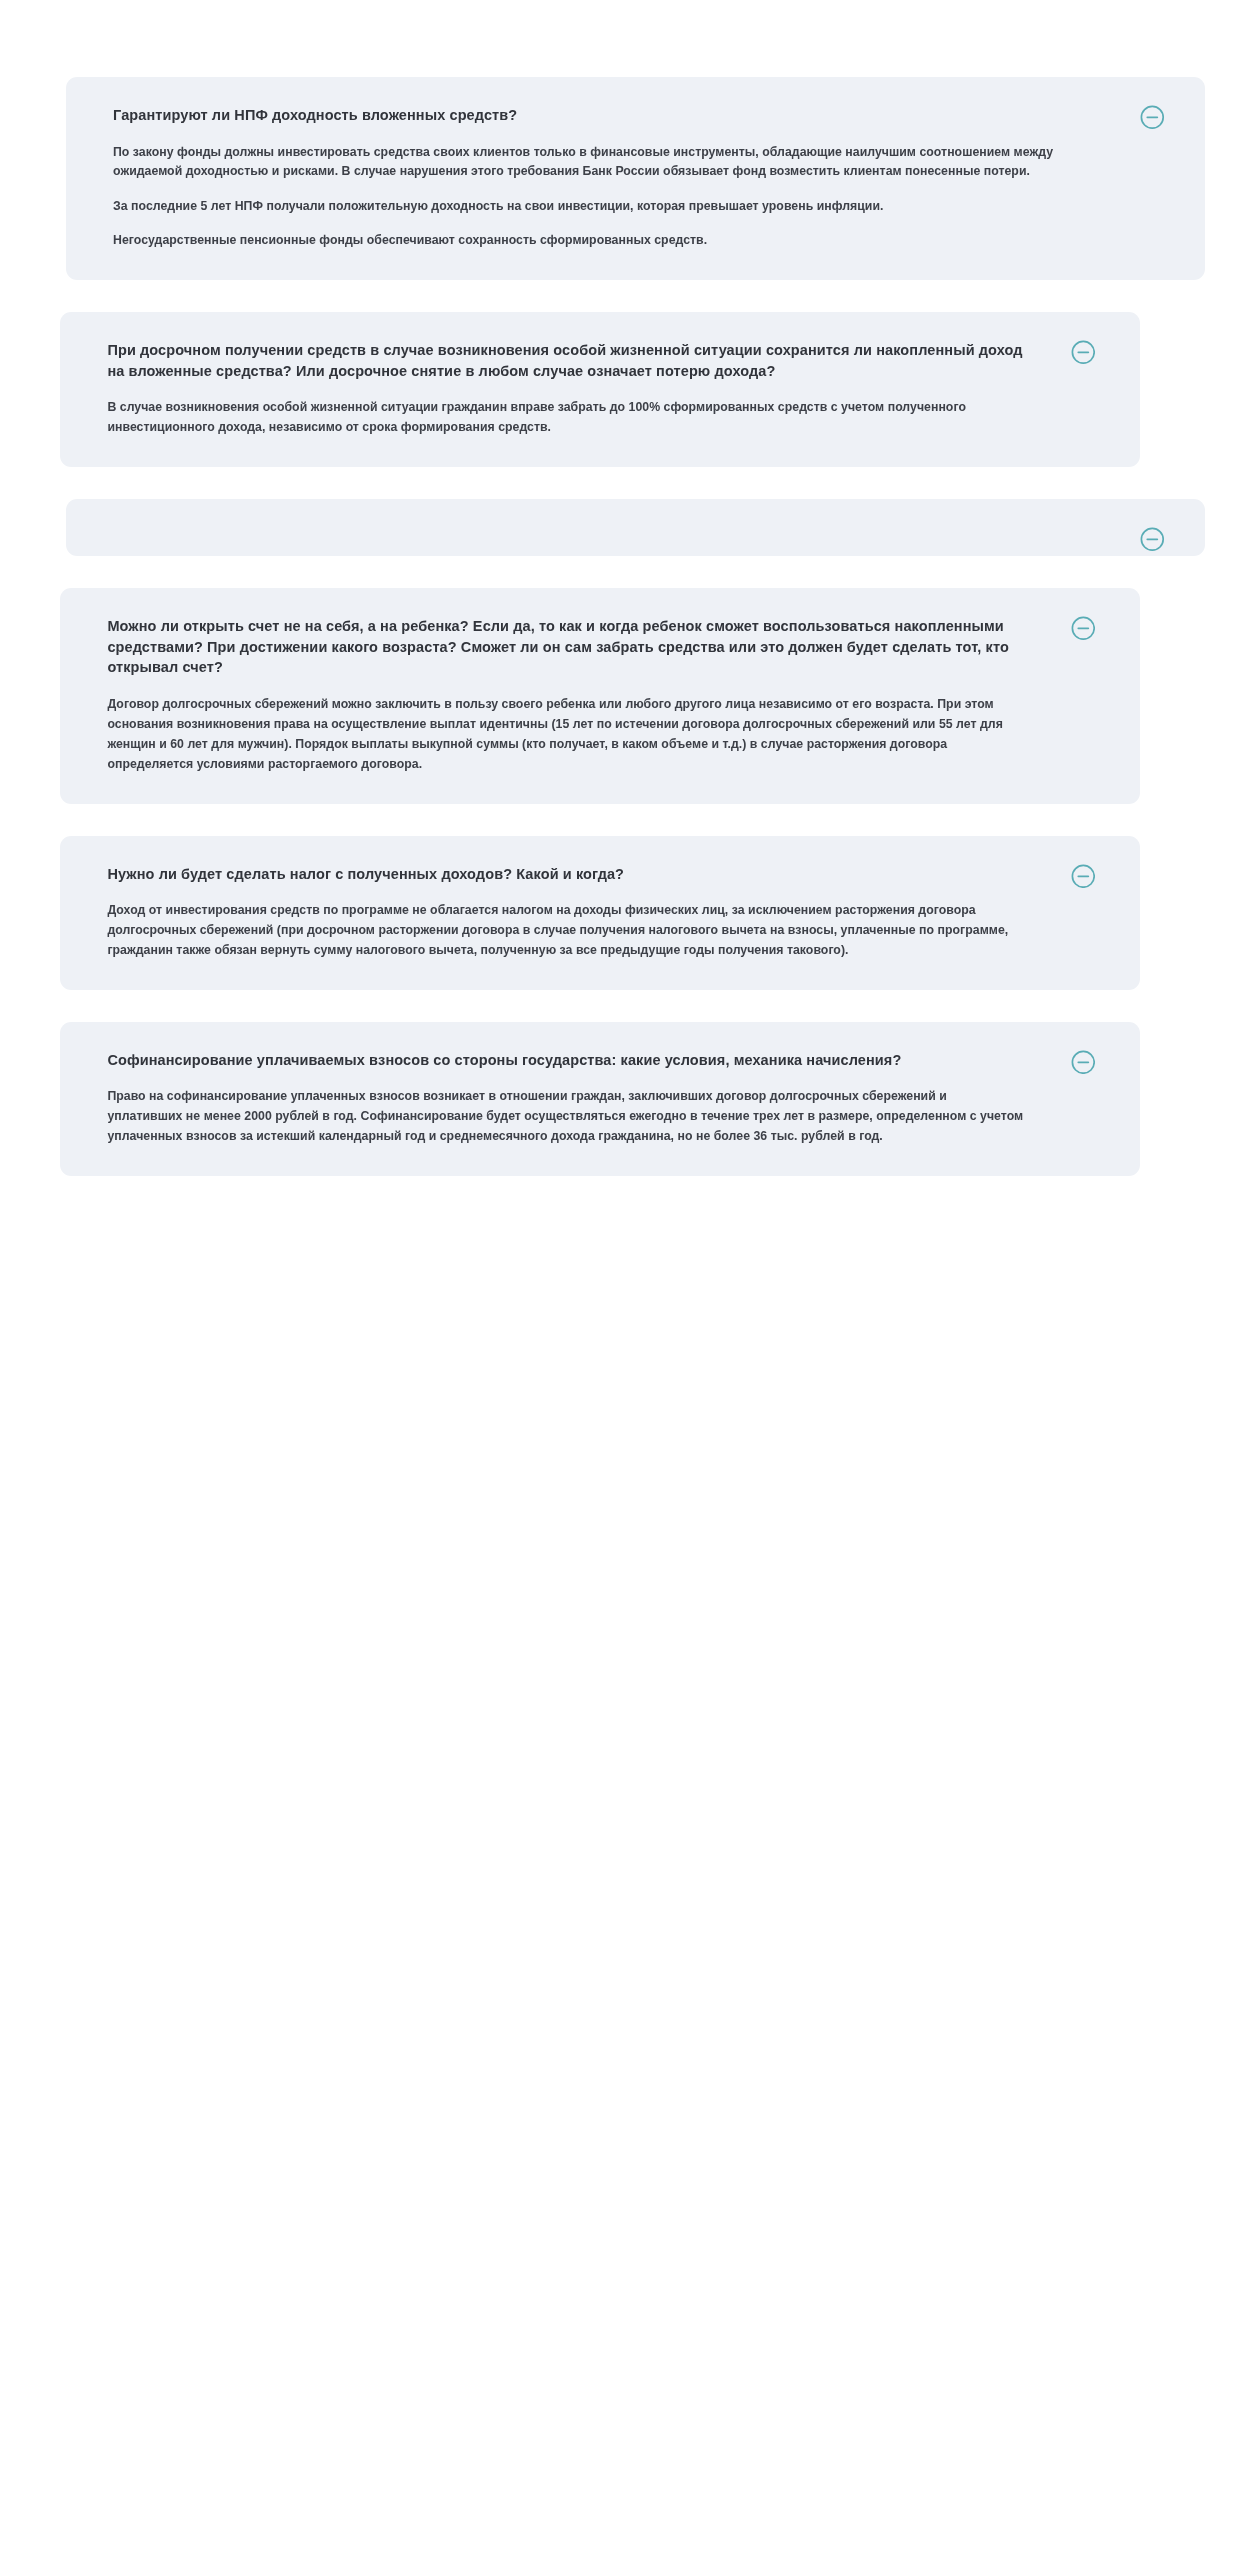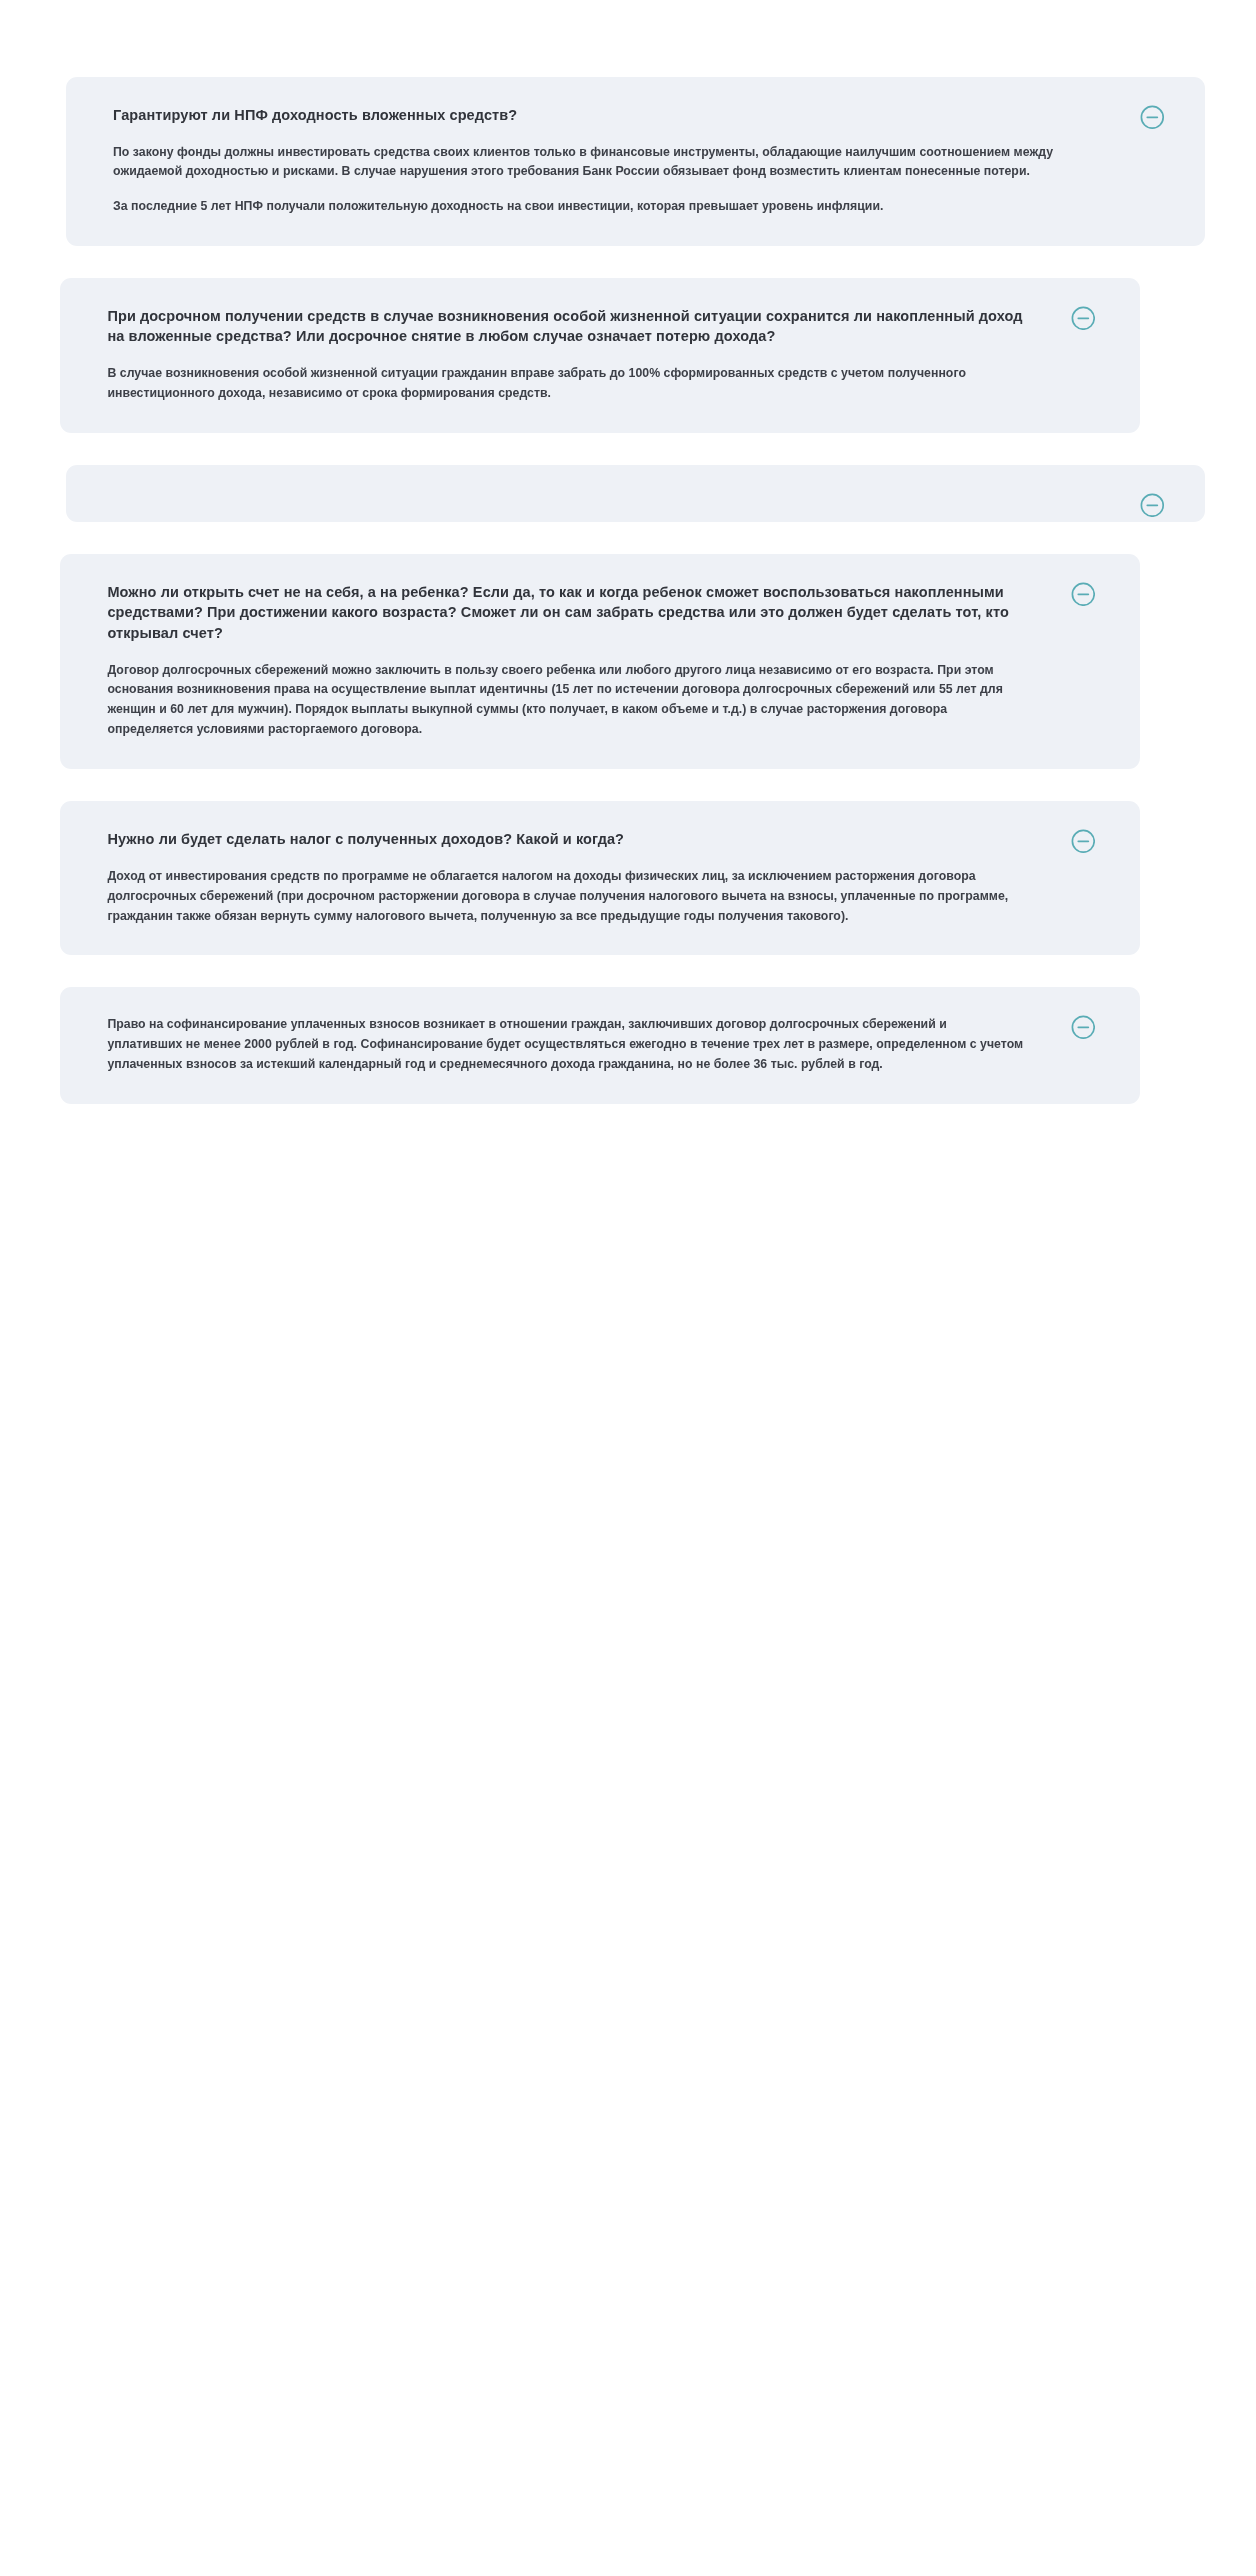--- a/index.html
+++ b/index.html
@@ -108,20 +108,21 @@
 
 <div class="faq-page">
   <div class="faq-list" id="faq-list">
   <section class="faq-item">
     <div class="faq-head">
       <h3 class="faq-question">Гарантируют ли НПФ доходность вложенных средств?</h3>
     </div>
     <div class="faq-body">
           <p class="faq-answer">По закону фонды должны инвестировать средства своих клиентов только в финансовые инструменты, обладающие наилучшим соотношением между ожидаемой доходностью и рисками. В случае нарушения этого требования Банк России обязывает фонд возместить клиентам понесенные потери.</p>
           <p class="faq-answer">За последние 5 лет НПФ получали положительную доходность на свои инвестиции, которая превышает уровень инфляции.</p>
+          <p class="faq-answer">Негосударственные пенсионные фонды обеспечивают сохранность сформированных средств.</p>
         </div>
     <button class="faq-toggle" aria-label="collapse">
       <svg viewBox="0 0 44 44" xmlns="http://www.w3.org/2000/svg" aria-hidden="true">
         <circle cx="22" cy="22" r="19.5" fill="none" stroke="#59acb5" stroke-width="3"></circle>
         <line x1="13" y1="22" x2="31" y2="22" stroke="#59acb5" stroke-width="3" stroke-linecap="round"></line>
       </svg>
     </button>
   </section>
 
   <section class="faq-item wide">
@@ -172,20 +173,23 @@
         </div>
     <button class="faq-toggle" aria-label="collapse">
       <svg viewBox="0 0 44 44" xmlns="http://www.w3.org/2000/svg" aria-hidden="true">
         <circle cx="22" cy="22" r="19.5" fill="none" stroke="#59acb5" stroke-width="3"></circle>
         <line x1="13" y1="22" x2="31" y2="22" stroke="#59acb5" stroke-width="3" stroke-linecap="round"></line>
       </svg>
     </button>
   </section>
 
   <section class="faq-item wide">
+    <div class="faq-head">
+      <h3 class="faq-question">Софинансирование уплачиваемых взносов со стороны государства: какие условия, механика начисления?</h3>
+    </div>
     <div class="faq-body">
           <p class="faq-answer">Право на софинансирование уплаченных взносов возникает в отношении граждан, заключивших договор долгосрочных сбережений и уплативших не менее 2000 рублей в год. Софинансирование будет осуществляться ежегодно в течение трех лет в размере, определенном с учетом уплаченных взносов за истекший календарный год и среднемесячного дохода гражданина, но не более 36 тыс. рублей в год.</p>
         </div>
     <button class="faq-toggle" aria-label="collapse">
       <svg viewBox="0 0 44 44" xmlns="http://www.w3.org/2000/svg" aria-hidden="true">
         <circle cx="22" cy="22" r="19.5" fill="none" stroke="#59acb5" stroke-width="3"></circle>
         <line x1="13" y1="22" x2="31" y2="22" stroke="#59acb5" stroke-width="3" stroke-linecap="round"></line>
       </svg>
     </button>
   </section>

